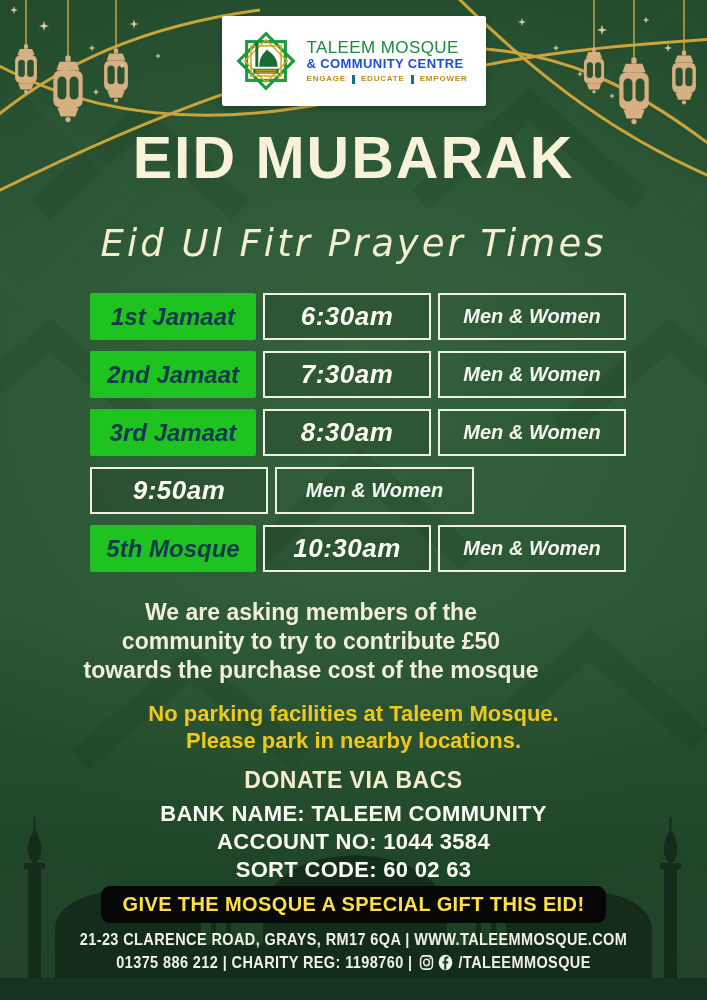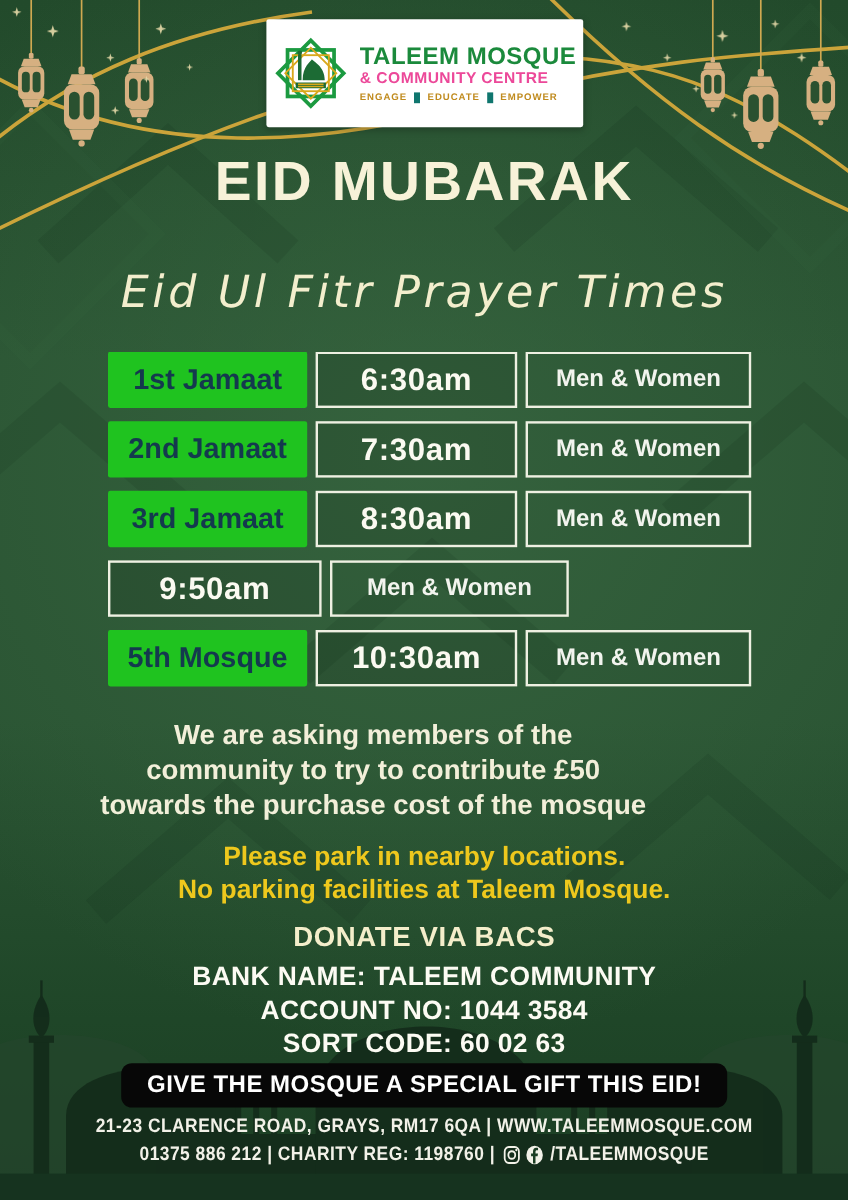--- a/index.html
+++ b/index.html
@@ -18,38 +18,38 @@
   .top-deco{top:0;width:707px;height:220px;}
   .mosque-sil{bottom:0;width:707px;height:195px;}
   .bottom-strip{position:absolute;left:0;bottom:0;width:707px;height:22px;background:#16331f;}
   
   .logo-card{
     position:absolute;left:222px;top:16px;width:264px;height:90px;background:#fff;
     border-radius:2px;display:flex;align-items:center;justify-content:center;gap:10px;z-index:5;
     box-shadow:0 2px 6px rgba(0,0,0,.25);
   }
   .logo-text{display:flex;flex-direction:column;line-height:1.12;}
-  .org-name{font-size:20px;font-weight:700;color:#1b8a3c;letter-spacing:.4px;}
-  .org-sub{font-size:13px;font-weight:800;color:#ec4899;letter-spacing:.4px;}
+  .org-name{font-size:17px;font-weight:400;color:#1b8a3c;letter-spacing:.4px;}
+  .org-sub{font-size:13px;font-weight:800;color:#1d4ed8;letter-spacing:.4px;}
   .tagline{display:flex;align-items:center;margin-top:4px;}
   .tag-item{font-size:8px;font-weight:700;color:#c08b1e;letter-spacing:.8px;padding:0 6px;}
   .tag-item:first-child{padding-left:0;}
-  .tag-item + .tag-item{border-left:5px solid #0f766e;}
+  .tag-item + .tag-item{border-left:3px solid #0f766e;}
   
   .main-title{
     position:absolute;left:0;top:124px;width:707px;text-align:center;z-index:4;
-    font-size:46px;font-weight:800;letter-spacing:2px;color:#f7f2d8;
+    font-size:59px;font-weight:800;letter-spacing:2px;color:#f7f2d8;
   }
   .sub-title{
     position:absolute;left:0;top:222px;width:707px;text-align:center;z-index:4;
     font-size:37px;font-weight:400;font-style:italic;letter-spacing:3px;color:#f3eecd;
     font-family:"DejaVu Sans",cursive,sans-serif;
   }
   
-  .times-table{position:absolute;left:90px;top:293px;width:536px;display:flex;flex-direction:column;gap:11px;z-index:4;}
+  .times-table{position:absolute;left:90px;top:293px;width:536px;display:flex;flex-direction:column;gap:11px;z-index:4;font-style:italic;}
   .t-row{display:flex;gap:7px;height:47px;}
   .cell{display:flex;align-items:center;justify-content:center;}
   .cell-jamaat{
     width:176px;background:#1fc31f;color:#14394e;font-size:24px;font-weight:800;border-radius:2px;
   }
   .cell-time{
     width:178px;background:rgba(0,0,0,.10);border:2.5px solid #eef0e2;color:#fbfaf1;
     font-size:26px;font-weight:800;letter-spacing:.5px;
   }
   .cell-aud{
@@ -58,21 +58,21 @@
   }
   
   .appeal{position:absolute;left:0;top:598px;width:622px;text-align:center;z-index:4;
     color:#f2efd9;font-size:23px;font-weight:800;line-height:29px;}
   .parking{position:absolute;left:0;top:700px;width:707px;text-align:center;z-index:4;
     color:#eec81d;font-size:22px;font-weight:800;line-height:27px;}
   .donate{position:absolute;left:0;top:766px;width:707px;text-align:center;z-index:4;line-height:28px;}
   .donate-heading{color:#f4eecb;font-size:23px;font-weight:800;letter-spacing:.5px;margin-bottom:6px;}
   .bank-line{color:#fcfbf3;font-size:22px;font-weight:800;letter-spacing:.3px;}
   .cta-wrap{position:absolute;left:0;top:886px;width:707px;display:flex;justify-content:center;z-index:6;}
-  .cta-pill{background:#070707;color:#ffffff;font-size:20px;font-weight:800;letter-spacing:.4px;
+  .cta-pill{background:#070707;color:#fde047;font-size:20px;font-weight:800;letter-spacing:.4px;
     padding:7px 22px;border-radius:9px;}
   
   .footer{position:absolute;left:0;top:928px;width:707px;text-align:center;z-index:6;color:#f2f1e8;}
   .footer-line{font-size:14.5px;font-weight:700;letter-spacing:.4px;line-height:23px;
     display:flex;justify-content:center;align-items:center;gap:6px;transform:scaleY(1.12);}
   .social-icons{display:inline-flex;align-items:center;gap:4px;}
 </style>
 </head>
 <body>
 
@@ -213,22 +213,22 @@
     </div>
   </div>
 
   <div class="appeal">
     <div>We are asking members of the</div>
     <div>community to try to contribute £50</div>
     <div>towards the purchase cost of the mosque</div>
   </div>
 
   <div class="parking">
+    <div>No parking facilities at Taleem Mosque.</div>
     <div>Please park in nearby locations.</div>
-    <div>No parking facilities at Taleem Mosque.</div>
   </div>
 
   <div class="donate">
     <div class="donate-heading">DONATE VIA BACS</div>
     <div class="bank-line">BANK NAME: TALEEM COMMUNITY</div>
     <div class="bank-line">ACCOUNT NO: 1044 3584</div>
     <div class="bank-line">SORT CODE: 60 02 63</div>
   </div>
 
   <svg class="mosque-sil" viewBox="0 0 707 195">

